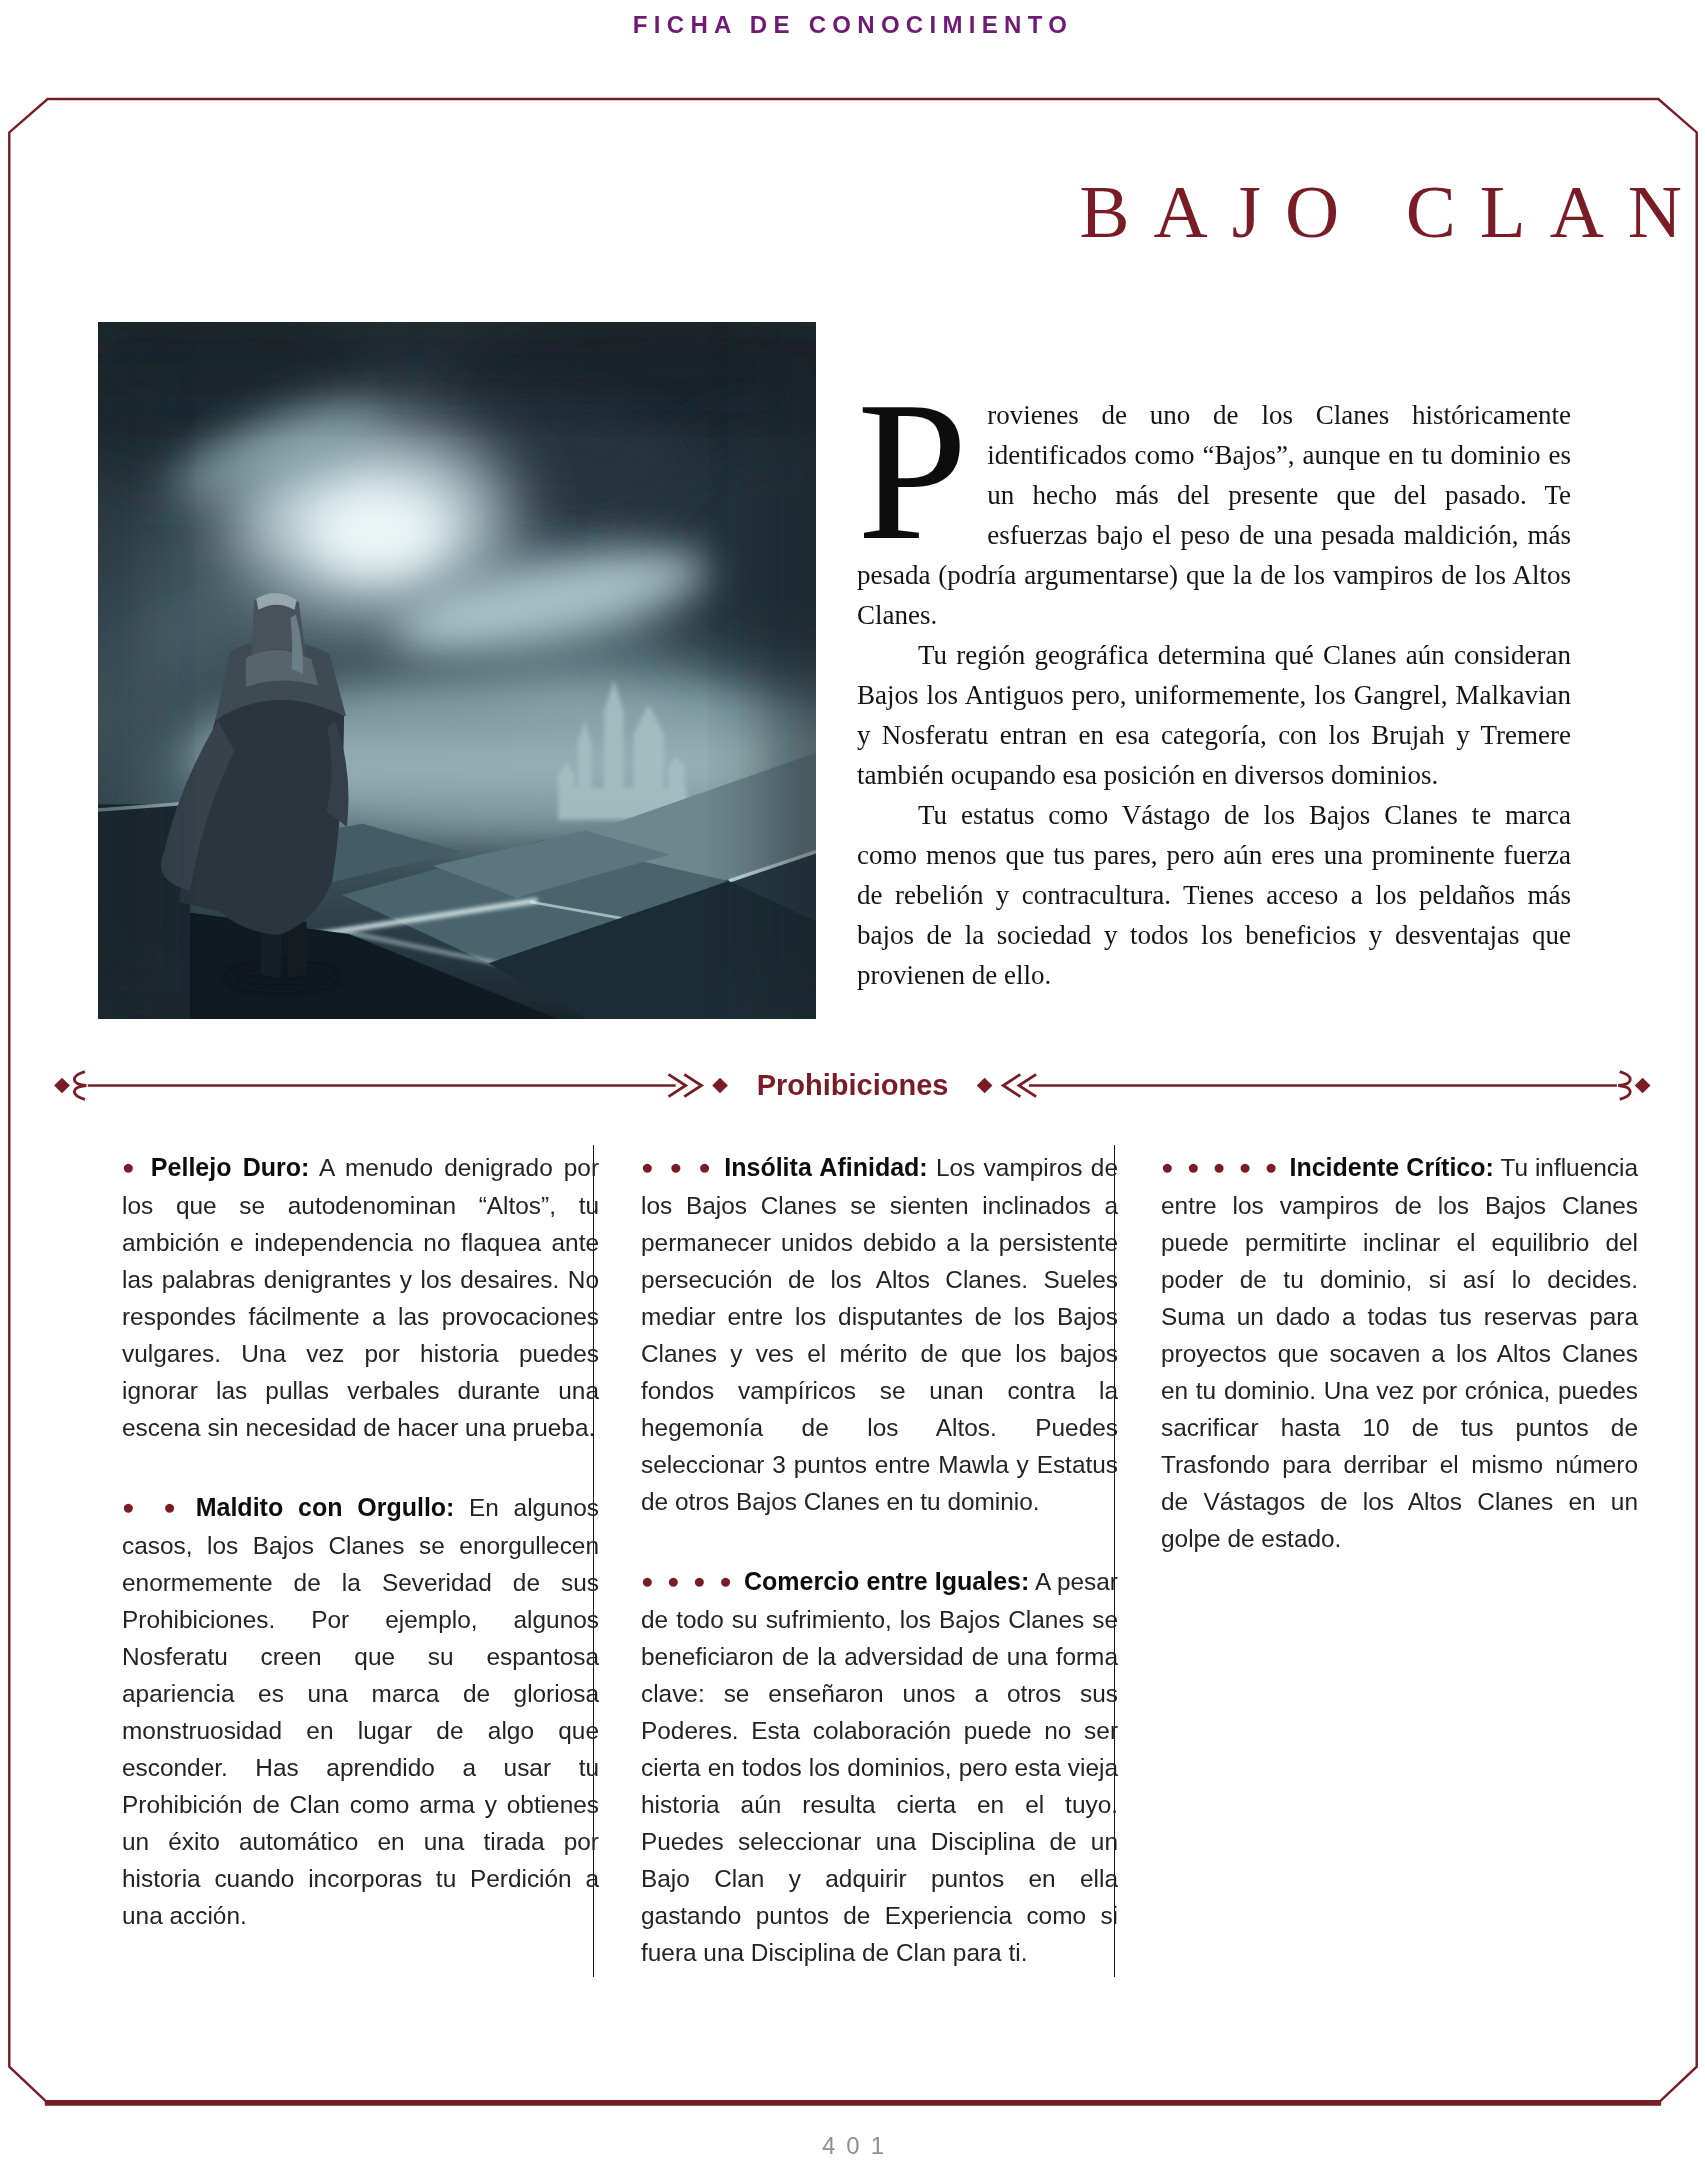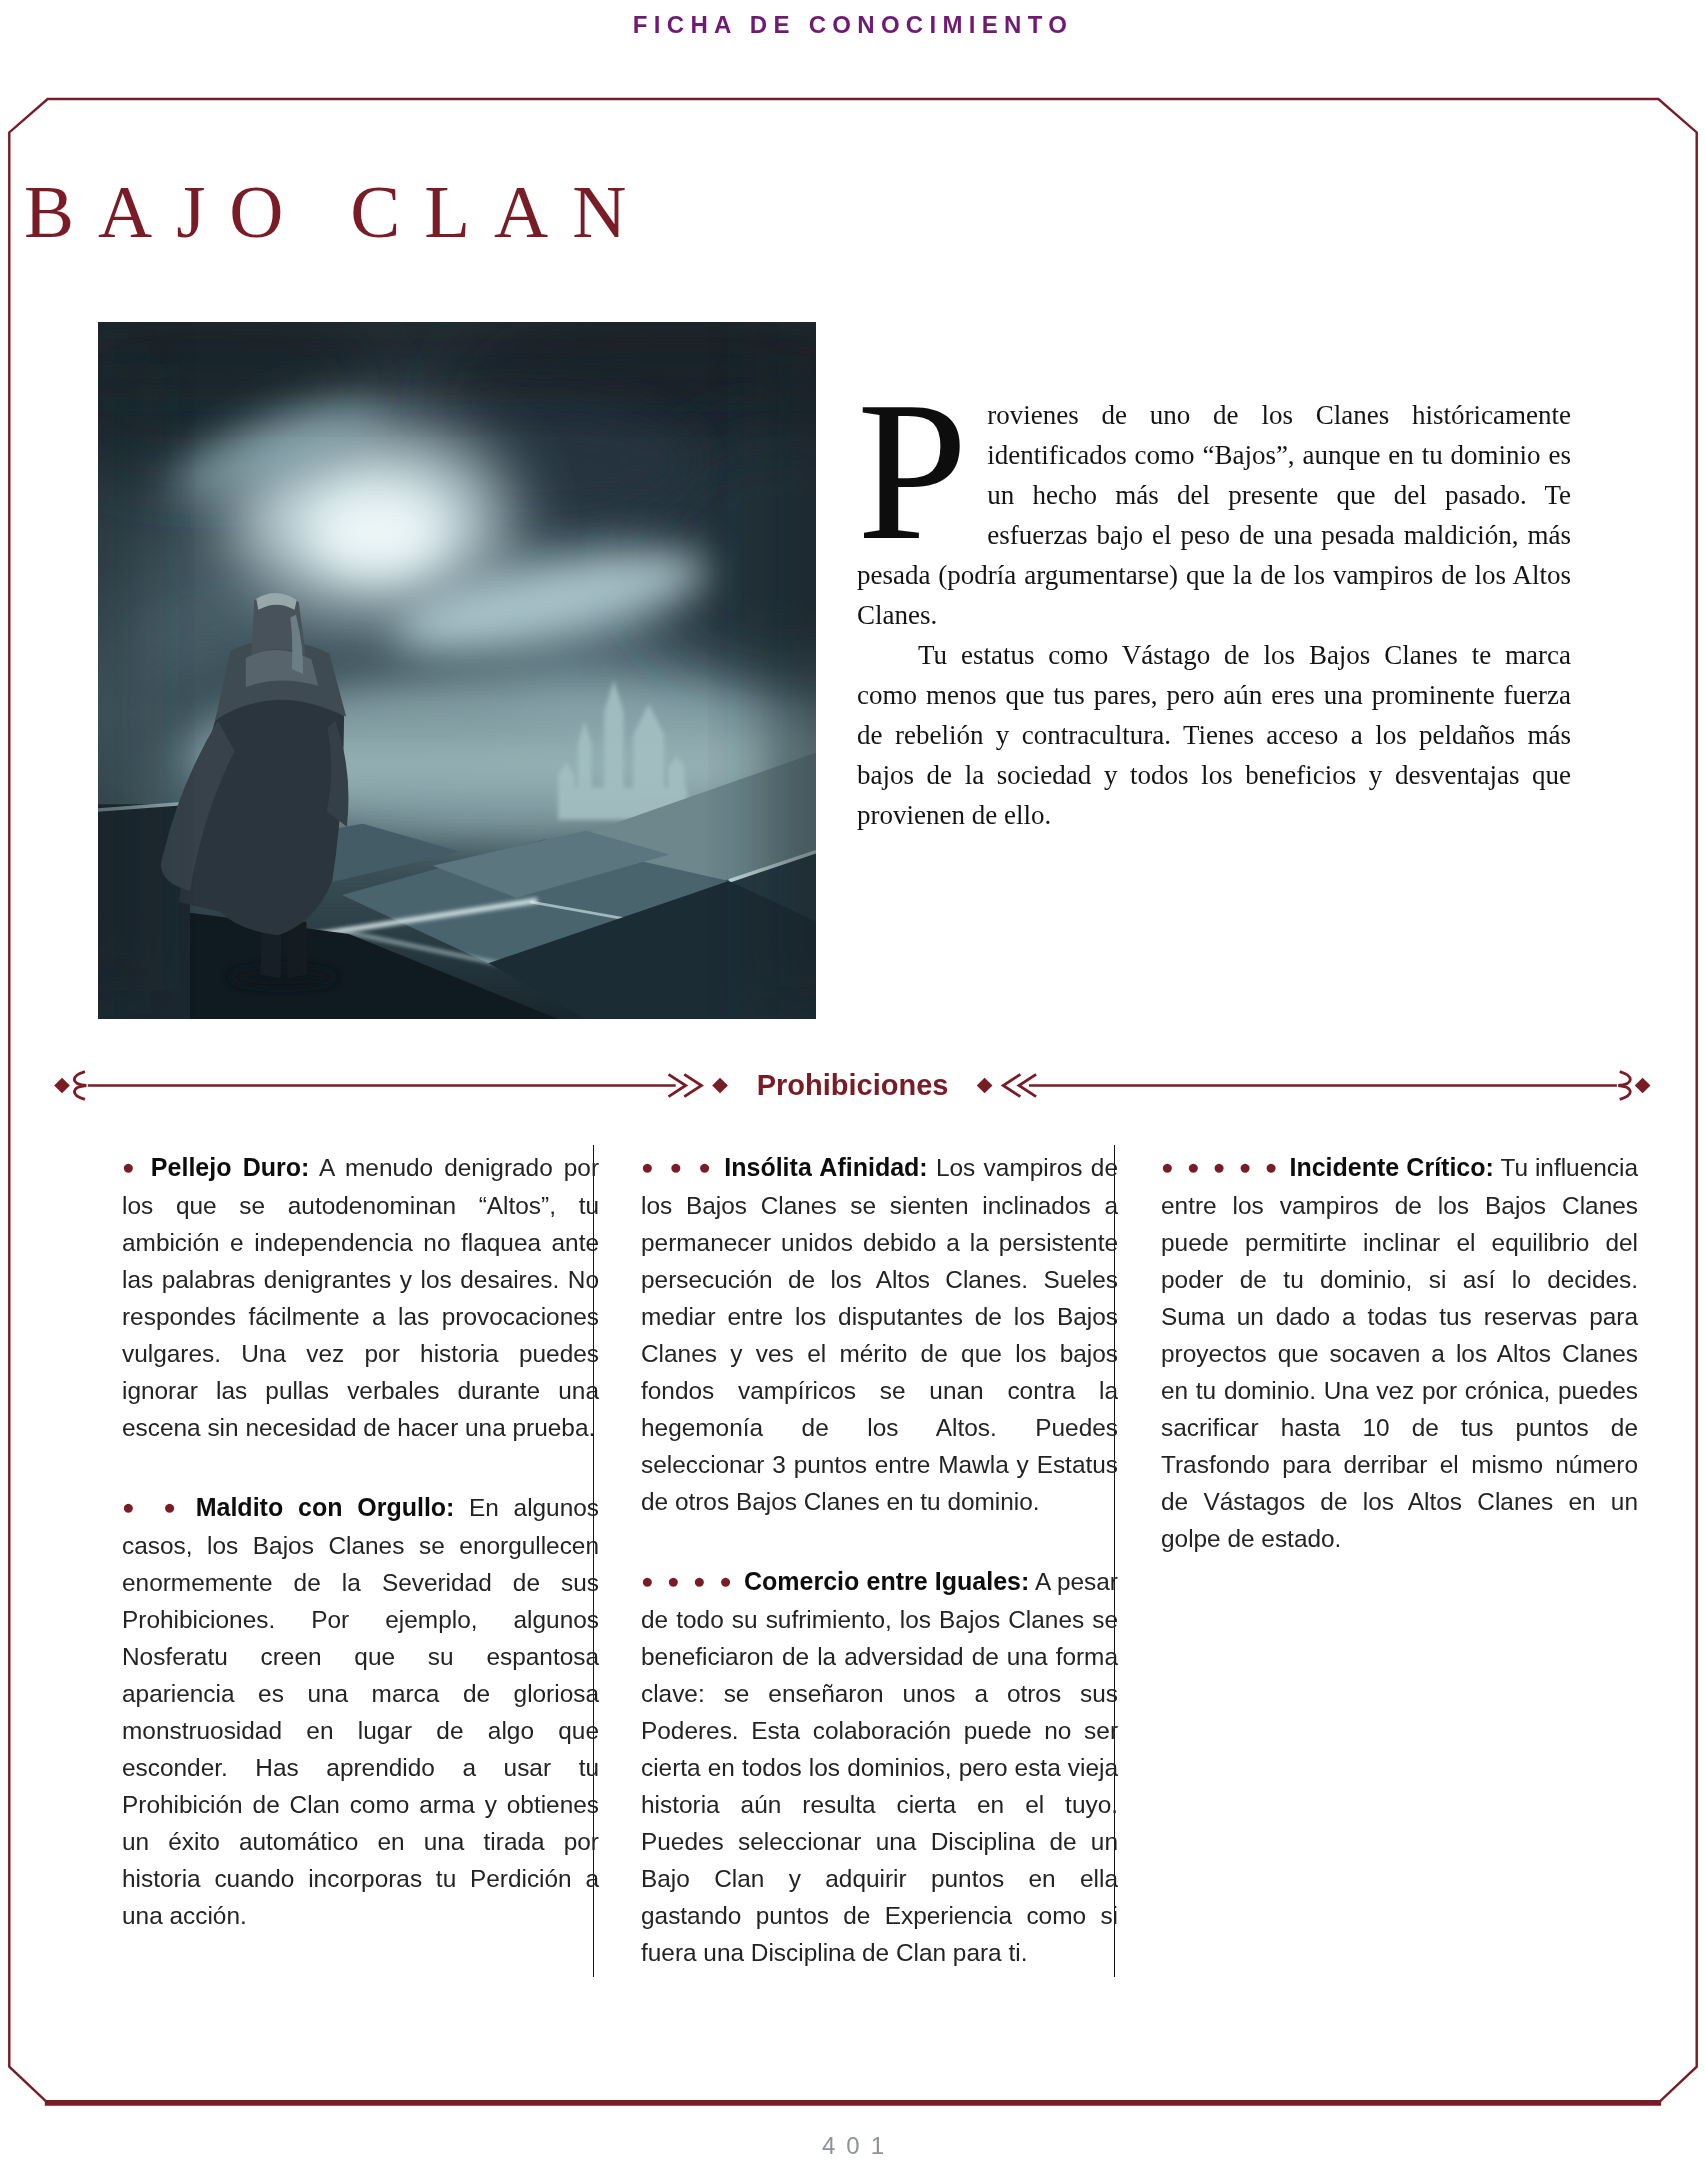--- a/index.html
+++ b/index.html
@@ -9,21 +9,21 @@
   }
   
   .frame-svg{position:absolute;left:0;top:0;width:1706px;height:2183px;pointer-events:none;}
   
   .kicker{
     position:absolute;top:11px;left:0;right:0;text-align:center;
     color:#701a75;font-weight:bold;font-size:24px;letter-spacing:6.3px;
   }
   
   .title{
-    position:absolute;top:173px;left:0;right:0;text-align:left;
+    position:absolute;top:173px;left:0;right:0;text-align:right;
     font-family:"Liberation Serif",serif;font-weight:400;
     font-size:75px;letter-spacing:24px;color:#7a1c26;line-height:1.05;
     text-indent:24px;
   }
   
   .artwork{
     position:absolute;left:98px;top:322px;width:718px;height:697px;overflow:hidden;
   }
   .artwork svg{display:block;width:100%;height:100%;}
   
@@ -168,20 +168,21 @@
     </g>
 
     <rect x="-40" y="-60" width="1110" height="140" fill="#131d24" filter="url(#b50)" opacity="0.55"></rect>
     <rect x="960" y="0" width="140" height="1000" fill="#152028" filter="url(#b50)" opacity="0.5"></rect>
     <rect x="-70" y="60" width="130" height="900" fill="#152028" filter="url(#b50)" opacity="0.5"></rect>
   </svg>
 </div>
 
 <div class="intro">
   <p><span class="dropcap">P</span><span>rovienes de uno de los Clanes históricamente identificados como “Bajos”, aunque en tu dominio es un hecho más del presente que del pasado. Te esfuerzas bajo el peso de una pesada maldición, más pesada (podría argumentarse) que la de los vampiros de los Altos Clanes.</span></p>
+  <p class="indent">Tu región geográfica determina qué Clanes aún consideran Bajos los Antiguos pero, uniformemente, los Gangrel, Malkavian y Nosferatu entran en esa categoría, con los Brujah y Tremere también ocupando esa posición en diversos dominios.</p>
   <p class="indent">Tu estatus como Vástago de los Bajos Clanes te marca como menos que tus pares, pero aún eres una prominente fuerza de rebelión y contracultura. Tienes acceso a los peldaños más bajos de la sociedad y todos los beneficios y desventajas que provienen de ello.</p>
 </div>
 
 <div class="divider">
   <svg class="orn" viewBox="0 0 960 56" preserveAspectRatio="none">
     <g fill="#7a1c26" stroke="#7a1c26">
       <path d="M14,17 L25,28 L14,39 L3,28 Z" stroke="none"></path>
       <path d="M46,8 C 26,14 26,26 48,28 C 26,30 26,42 46,48" fill="none" stroke-width="4"></path>
       <line x1="50" y1="28" x2="872" y2="28" stroke-width="3.5"></line>
       <path d="M862,12 L886,28 L862,44" fill="none" stroke-width="4"></path>

